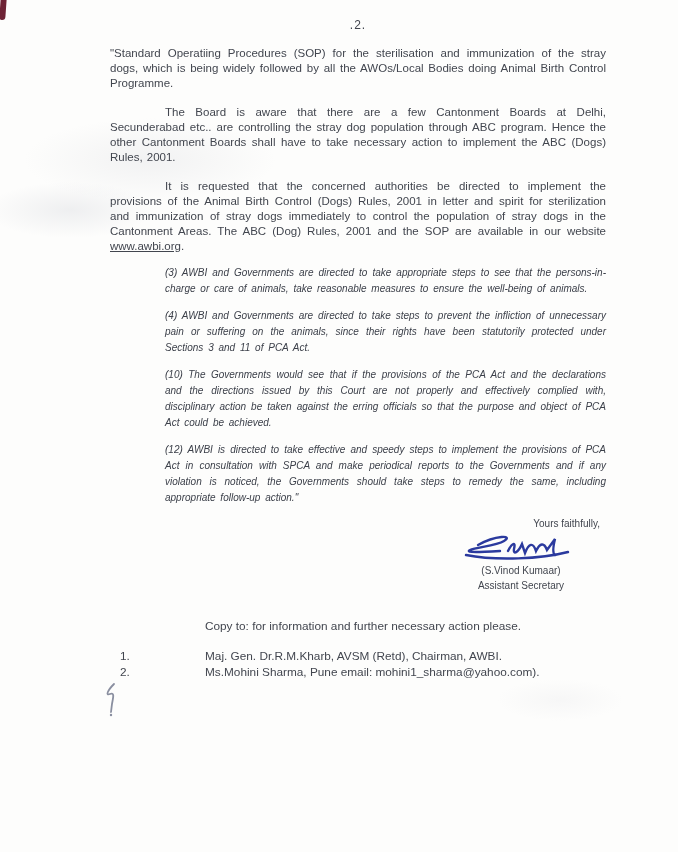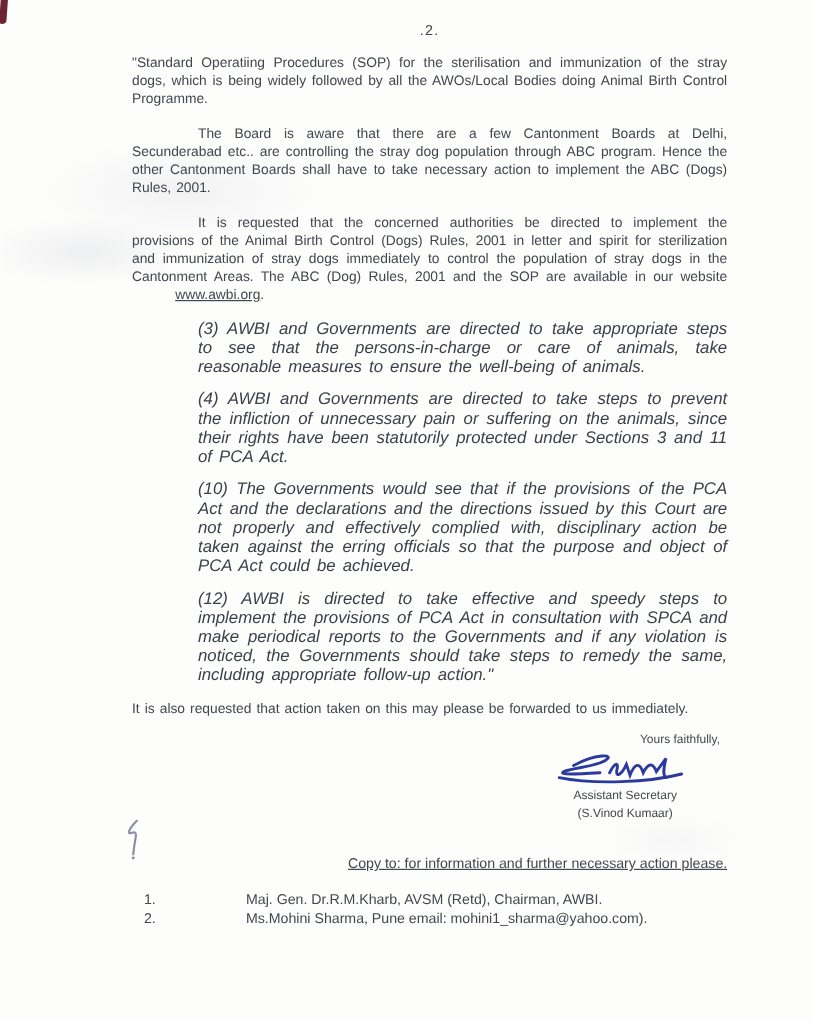--- a/index.html
+++ b/index.html
@@ -32,47 +32,45 @@
   p.body-para {
     font-size: 11.5px;
     line-height: 15px;
     text-align: justify;
     margin: 14px 0 0 0;
     word-spacing: 1px;
   }
   p.indent-55 { text-indent: 55px; }
   p.indent-85 { text-indent: 85px; }
   p.quote-para {
-    font-size: 14px;
+    font-size: 10px;
     font-style: italic;
     line-height: 16px;
     text-align: justify;
     margin: 11px 0 0 55px;
     word-spacing: 2px;
     color: #3c404a;
   }
   .web-link {
     text-decoration: underline;
     color: inherit;
-    margin-left: 36px;
   }
   .sig-block {
     width: 170px;
     margin: 10px 0 0 auto;
     text-align: center;
     font-size: 10px;
     line-height: 15px;
   }
   .sig-valediction { text-align: right; padding-right: 6px; }
   .sig-svg { display: block; margin: 0 auto -2px auto; }
   .copy-heading {
     font-size: 11.8px;
     margin: 26px 0 0 10px;
-    text-align: right;
-    text-decoration: underline;
+    text-align: center;
   }
   .copy-list { margin: 16px 0 0 10px; font-size: 11.8px; line-height: 15.5px; }
   .copy-row { display: flex; }
   .copy-num { width: 85px; flex: 0 0 85px; }
   .corner-mark {
     position: absolute;
     left: 0px; top: -3px;
     width: 6px; height: 23px;
     background: #6e2335;
     border-radius: 0 0 4px 3px;
@@ -100,33 +98,32 @@
 
 
     <p class="quote-para">(3) AWBI and Governments are directed to take appropriate steps to see that the persons-in-charge or care of animals, take reasonable measures to ensure the well-being of animals.</p>
 
     <p class="quote-para">(4) AWBI and Governments are directed to take steps to prevent the infliction of unnecessary pain or suffering on the animals, since their rights have been statutorily protected under Sections 3 and 11 of PCA Act.</p>
 
     <p class="quote-para">(10) The Governments would see that if the provisions of the PCA Act and the declarations and the directions issued by this Court are not properly and effectively complied with, disciplinary action be taken against the erring officials so that the purpose and object of PCA Act could be achieved.</p>
 
     <p class="quote-para">(12) AWBI is directed to take effective and speedy steps to implement the provisions of PCA Act in consultation with SPCA and make periodical reports to the Governments and if any violation is noticed, the Governments should take steps to remedy the same, including appropriate follow-up action."</p>
 
-    <p class="body-para">It is also requested that action taken on this may please be forwarded to us immediately.</p>
 
     <div class="sig-block">
       <div class="sig-valediction">Yours faithfully,</div>
       <svg class="sig-svg" width="130" height="34" viewBox="0 0 130 34">
         <g fill="none" stroke="#2b3a9e" stroke-width="2.4" stroke-linecap="round">
           <path d="M22 14 C 40 4, 58 4, 48 10 C 40 15, 20 16, 14 19 C 8 22, 26 21, 44 20"></path>
           <path d="M52 20 C 56 12, 60 10, 58 18 C 57 24, 62 22, 66 13 L 69 22 C 73 12, 77 11, 80 20 C 84 12, 88 11, 91 19 L 99 8 C 97 16, 96 22, 99 24"></path>
           <path d="M10 24 C 40 30, 85 28, 112 21"></path>
         </g>
       </svg>
+      <div>(S.Vinod Kumaar)</div>
       <div>Assistant Secretary</div>
-      <div>(S.Vinod Kumaar)</div>
     </div>
 
     <div class="copy-heading">Copy to: for information and further necessary action please.</div>
 
     <div class="copy-list">
       <div class="copy-row">
         <span class="copy-num">1.</span>
         <span>Maj. Gen. Dr.R.M.Kharb, AVSM (Retd), Chairman, AWBI.</span>
       </div>
       <div class="copy-row">

